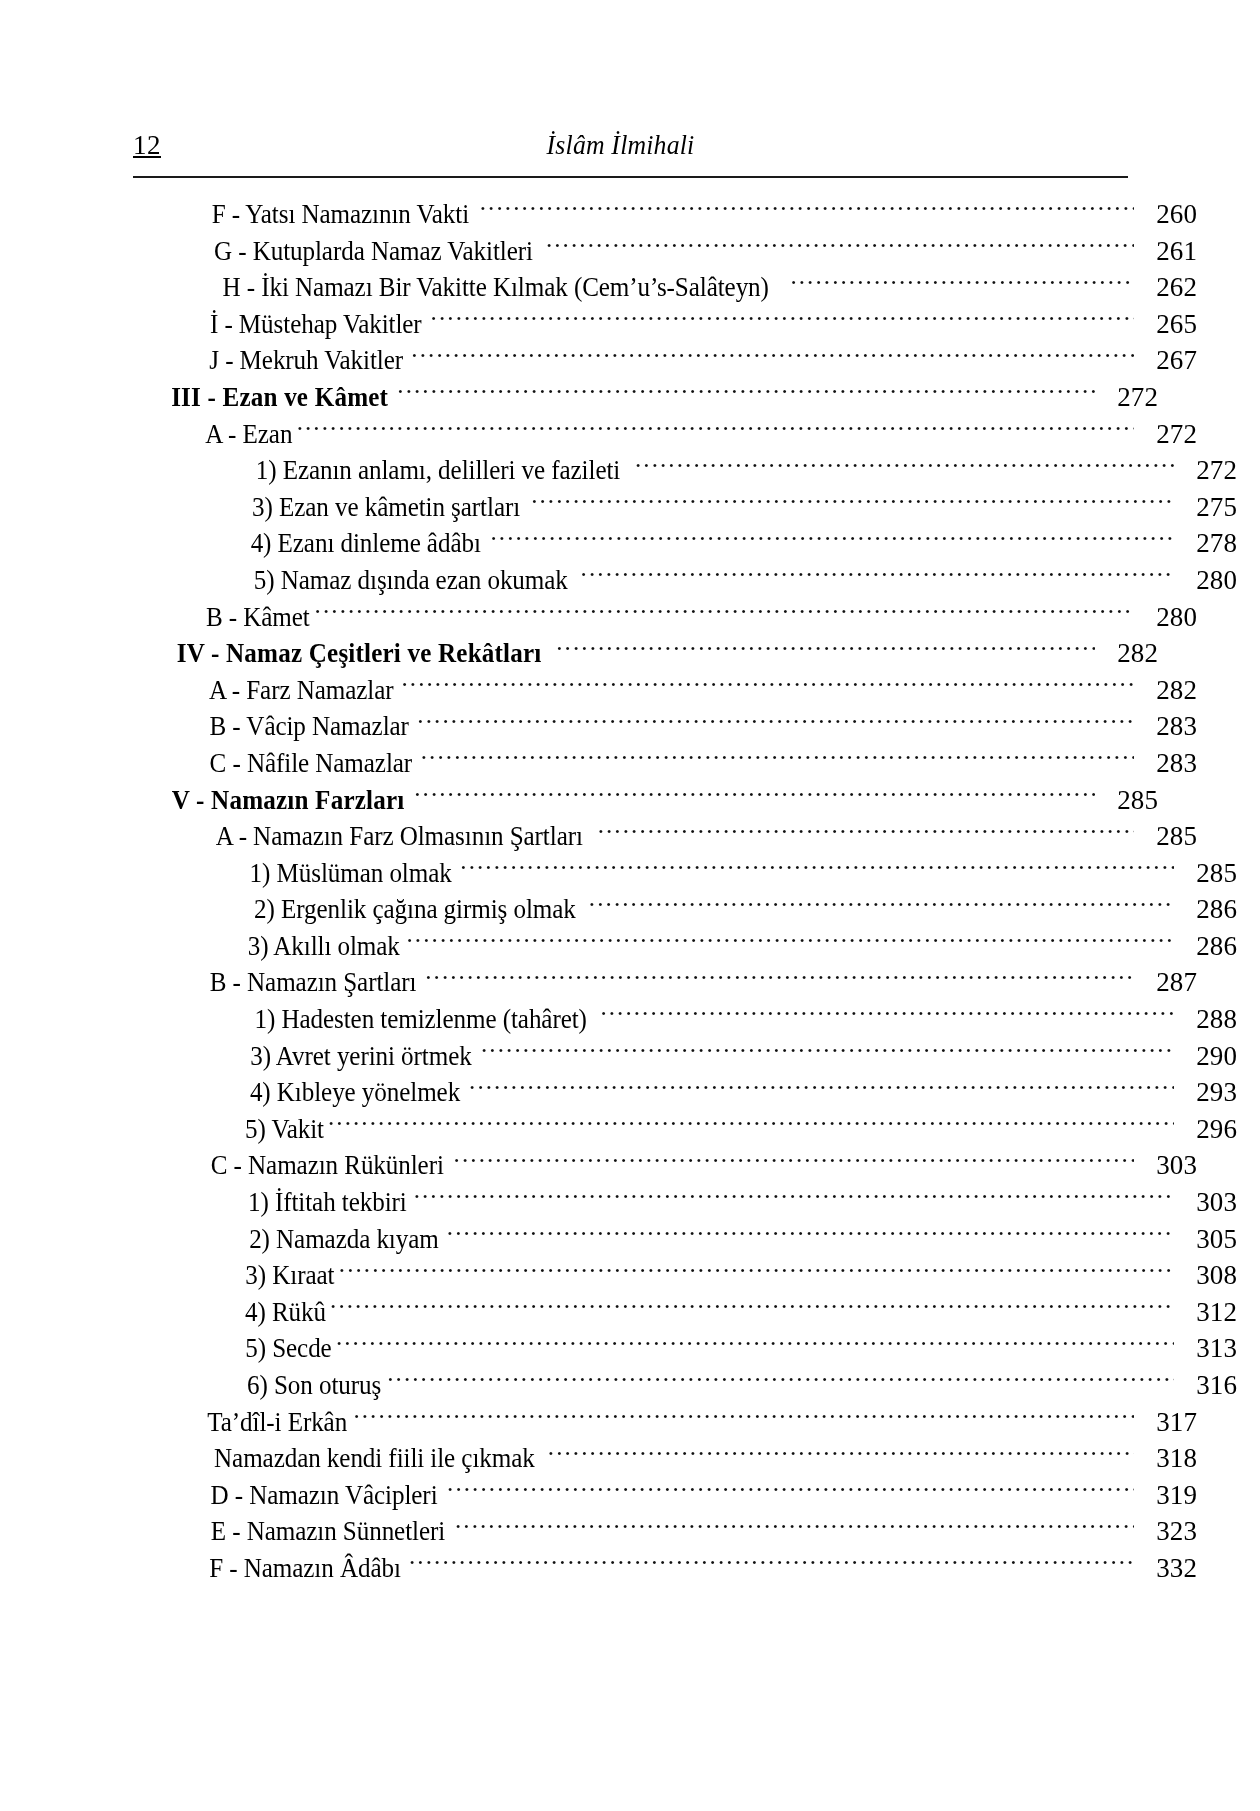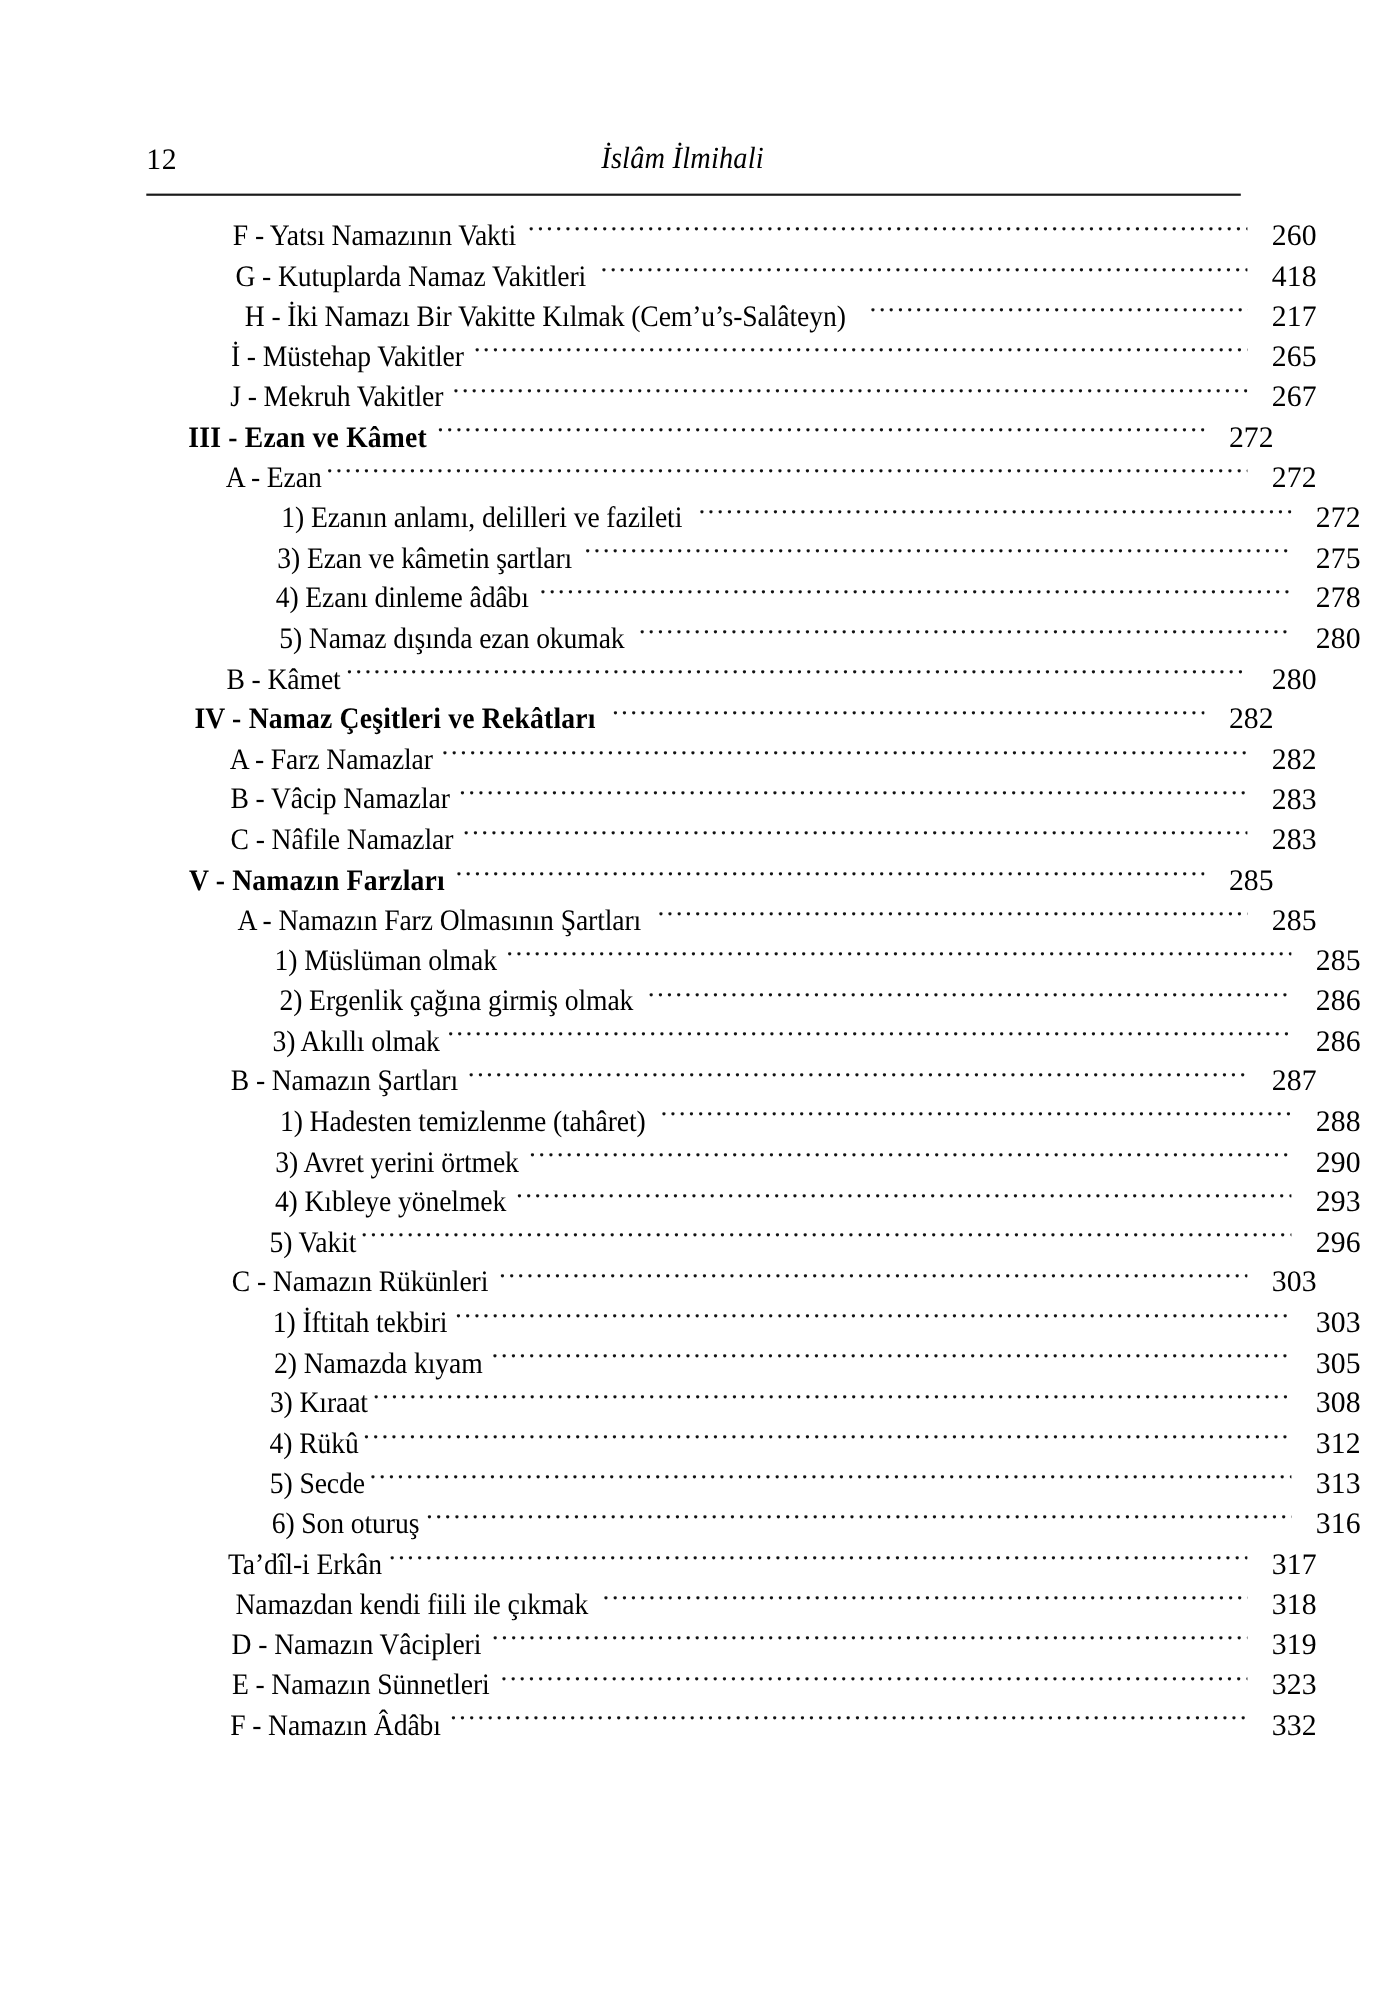--- a/index.html
+++ b/index.html
@@ -27,20 +27,21 @@
     width: 995px;
     height: 42px;
   }
   #folio {
     position: absolute;
     left: 0;
     top: 0;
     font-size: 27px;
     line-height: 34px;
     letter-spacing: 0.5px;
+    text-decoration: underline;
   }
   #running-title {
     position: absolute;
     left: 0;
     top: 0;
     width: 100%;
     text-align: center;
     font-style: italic;
     font-size: 28px;
     line-height: 34px;
@@ -129,26 +130,26 @@
 
   <div id="toc">
       <div class="toc-row lvl-letter">
         <span class="toc-label">F -  Yatsı Namazının Vakti</span>
         <span class="toc-leader"></span>
         <span class="toc-page">260</span>
       </div>
       <div class="toc-row lvl-letter">
         <span class="toc-label">G - Kutuplarda Namaz Vakitleri</span>
         <span class="toc-leader"></span>
-        <span class="toc-page">418</span>
+        <span class="toc-page">261</span>
       </div>
       <div class="toc-row lvl-letter">
         <span class="toc-label">H - İki Namazı Bir Vakitte Kılmak (Cem’u’s-Salâteyn)</span>
         <span class="toc-leader"></span>
-        <span class="toc-page">217</span>
+        <span class="toc-page">262</span>
       </div>
       <div class="toc-row lvl-letter">
         <span class="toc-label">İ -  Müstehap Vakitler</span>
         <span class="toc-leader"></span>
         <span class="toc-page">265</span>
       </div>
       <div class="toc-row lvl-letter">
         <span class="toc-label">J -  Mekruh Vakitler</span>
         <span class="toc-leader"></span>
         <span class="toc-page">267</span>

